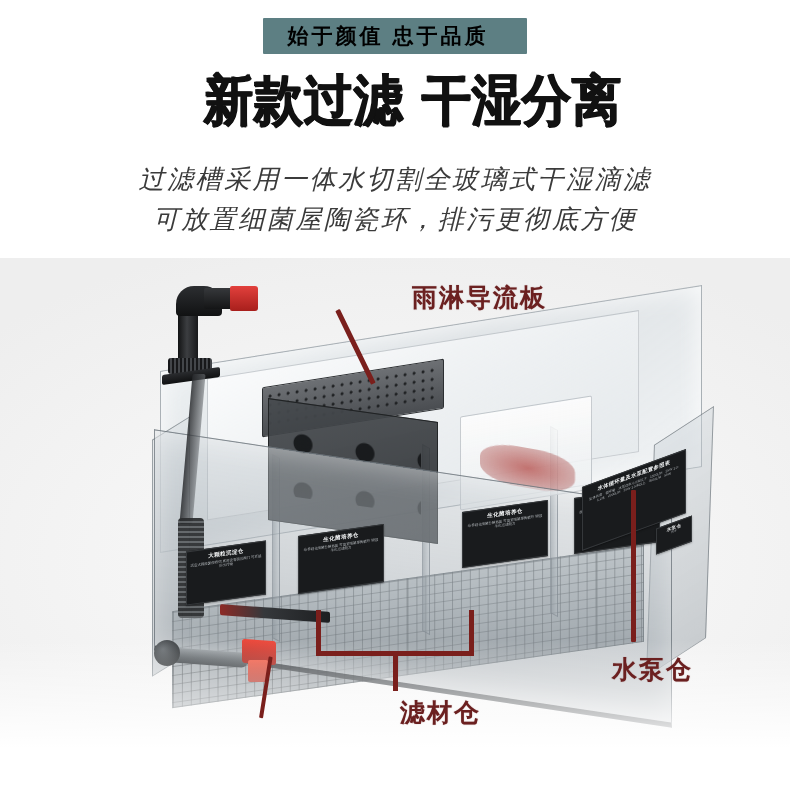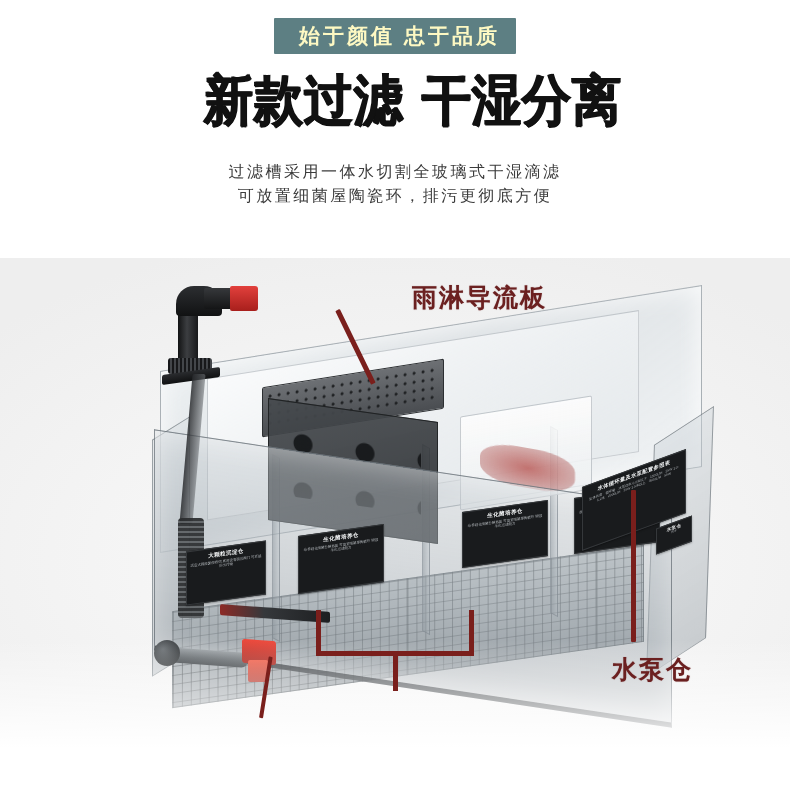--- a/index.html
+++ b/index.html
@@ -11,25 +11,25 @@
   }
   #page{position:relative;width:790px;height:790px;overflow:hidden;background:#fff;}
 
   
   .header{position:absolute;left:0;top:0;width:790px;height:258px;background:#ffffff;}
 
   .badge-wrap{position:absolute;left:0;top:18px;width:790px;text-align:center;}
   .badge{
     display:inline-block;
     background:#5d7f83;
-    color:#fef9c3;
+    color:#000000;
     font-size:21px;
     font-weight:bold;
     letter-spacing:3px;
-    padding:7px 16px 8px 25px;
+    padding:7px 39px 8px 25px;
     line-height:1;
     border-radius:1px;
     text-align:right;
   }
 
   .headline-wrap{position:absolute;left:18px;top:72px;width:790px;text-align:center;}
   .headline{
     display:inline-block;
     font-family:"DejaVu Sans","Liberation Sans",sans-serif;
     font-size:49px;
@@ -37,25 +37,26 @@
     color:#111111;
     letter-spacing:1px;
     line-height:1.05;
     transform:scaleY(1.12);
     transform-origin:center top;
     text-shadow:1px 0 0 #111,-1px 0 0 #111,0 1px 0 #111;
   }
 
   .sub-wrap{position:absolute;left:0;top:160px;width:790px;text-align:center;}
   .subline{
-    font-size:16px;
+    font-size:26px;
     color:#3b3b3b;
     letter-spacing:2.5px;
     line-height:1.52;
     font-weight:500;
+    font-style:italic;
   }
 
   
   .photo{
     position:absolute;left:0;top:258px;width:790px;height:532px;
     background:
       radial-gradient(ellipse 560px 330px at 400px 300px,#fbfbfb 0%,#f4f4f4 55%,#eeeeee 100%);
     overflow:hidden;
   }
   .photo::after{
@@ -435,18 +436,19 @@
 
     <div class="lead lead-pump"></div>
     <div class="callout co-pump">水泵仓</div>
 
     <div class="bracket">
       <div class="bl"></div>
       <div class="br"></div>
       <div class="bb"></div>
       <div class="bs"></div>
     </div>
+    <div class="callout co-media">滤材仓</div>
 
     <div class="lead lead-valve"></div>
 
   </div>
 
 </div>
 
 </body></html>

